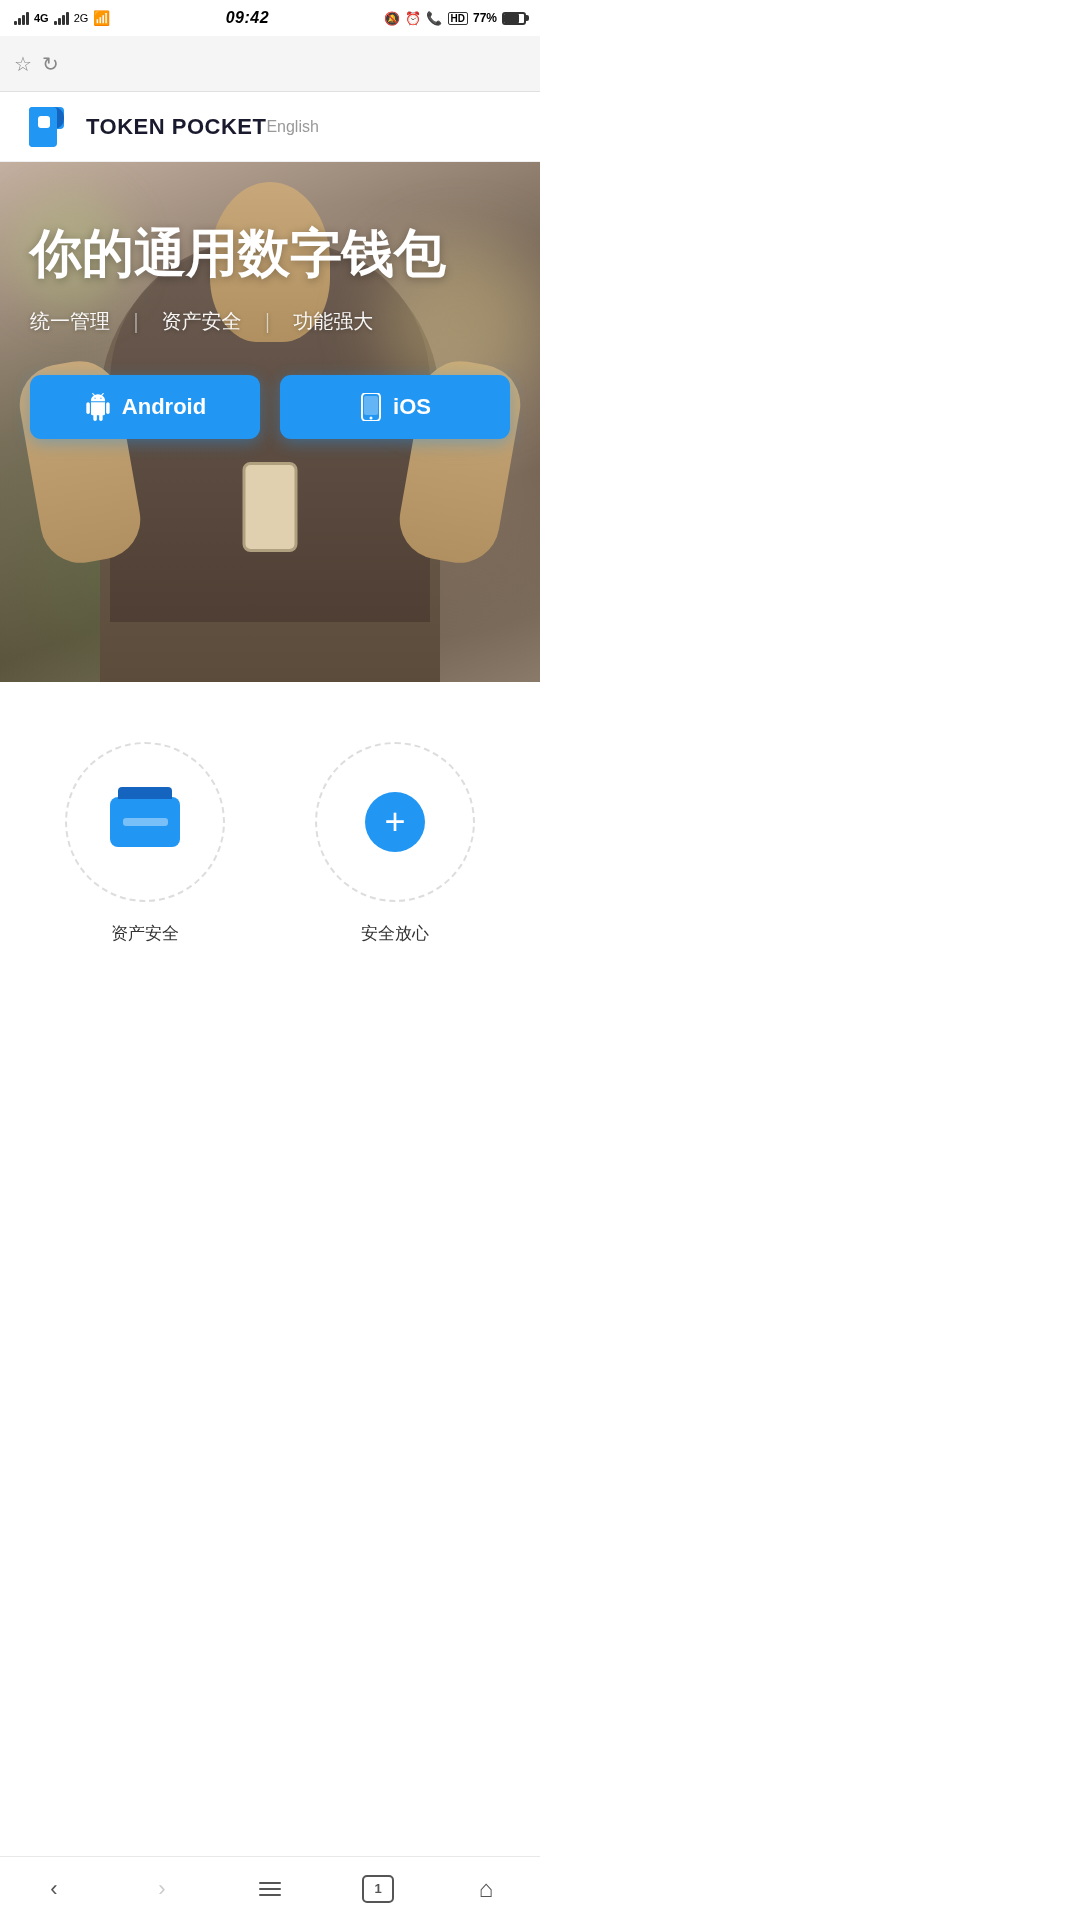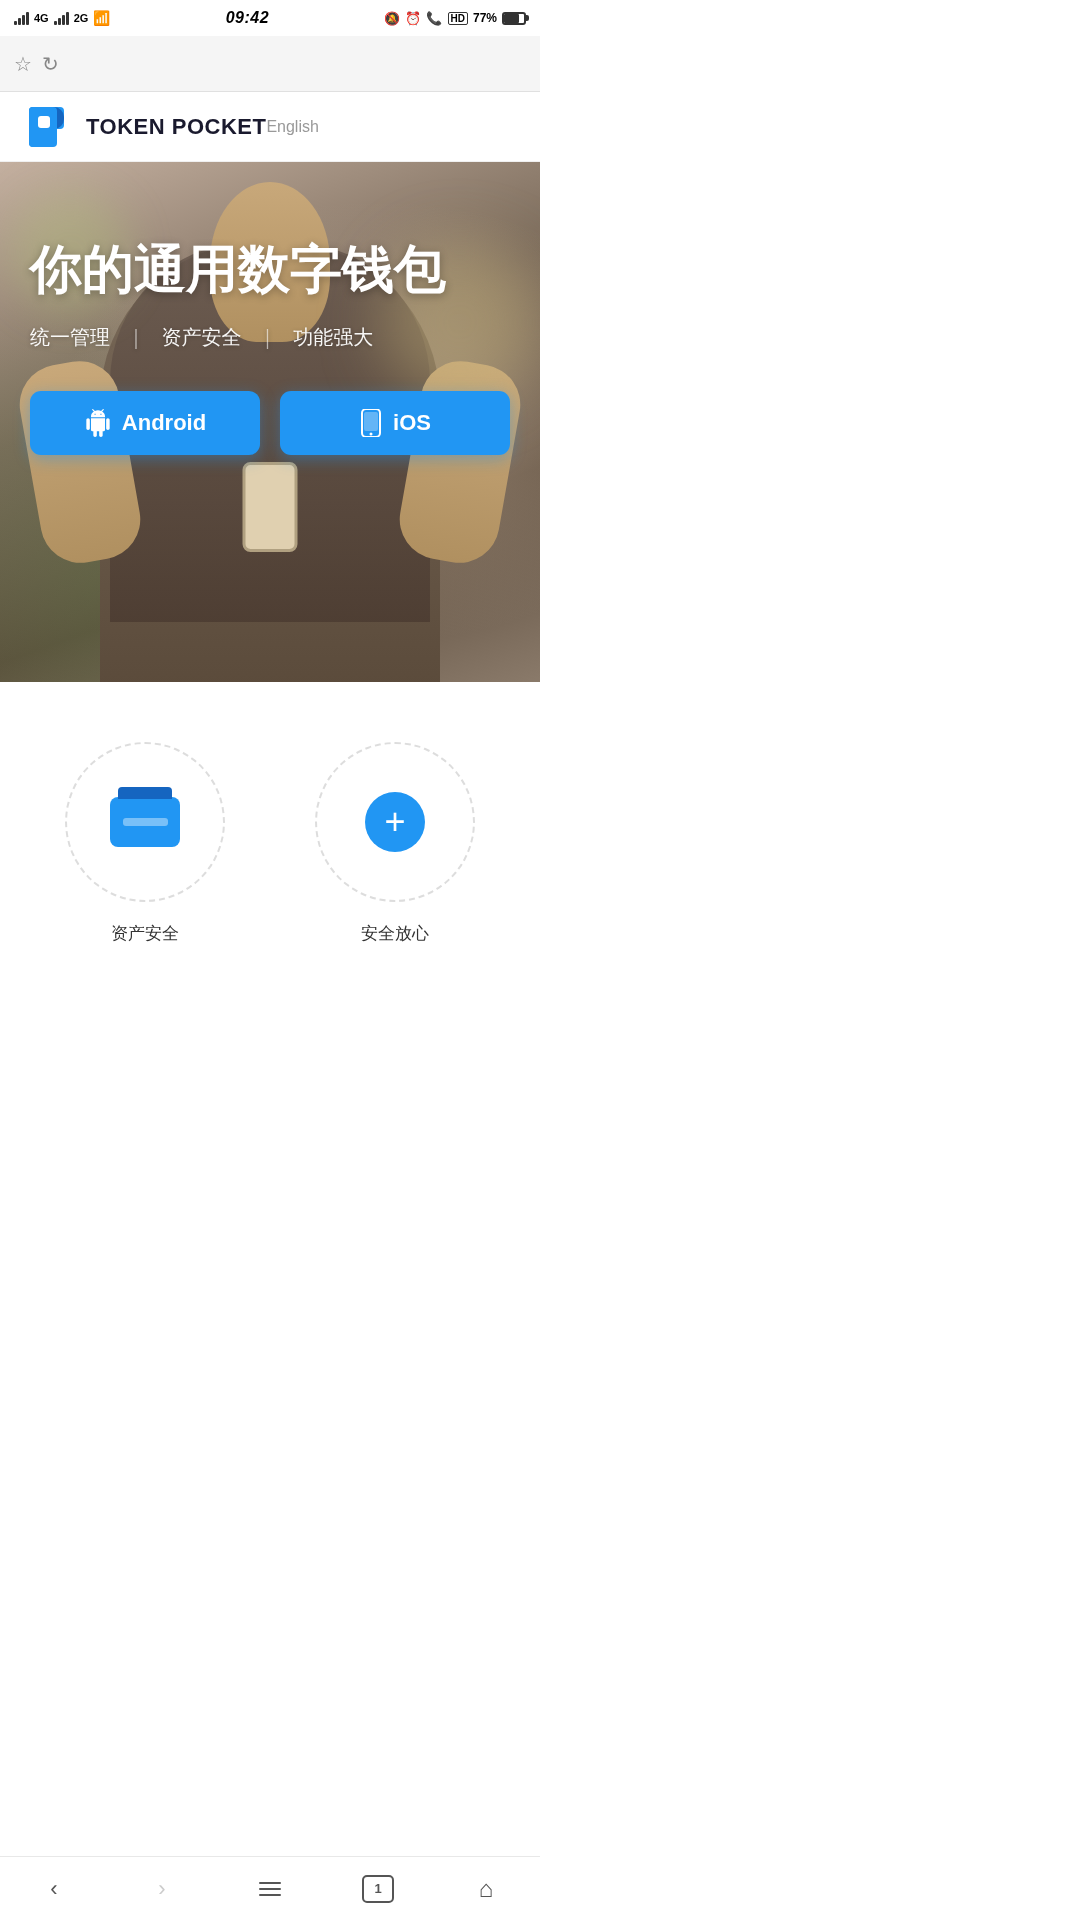--- a/index.html
+++ b/index.html
@@ -135,21 +135,21 @@
       position: absolute;
       inset: 0;
       background:
         radial-gradient(ellipse at 70% 50%, rgba(200,180,160,0.6) 0%, transparent 60%),
         radial-gradient(ellipse at 20% 80%, rgba(100,140,80,0.3) 0%, transparent 50%),
         linear-gradient(160deg, #c4b0a0 0%, #7a6a5a 40%, #5a4a3a 70%, #8a7a6a 100%);
     }
     .hero-content {
       position: relative;
       z-index: 2;
-      padding: 76px 30px 0;
+      padding: 60px 30px 0;
     }
     .hero-title {
       font-size: 52px;
       font-weight: 900;
       color: #fff;
       line-height: 1.2;
       text-shadow: 0 2px 8px rgba(0,0,0,0.3);
       margin-bottom: 24px;
     }
     .hero-subtitle {
@@ -342,21 +342,21 @@
       <span style="height:10px"></span>
       <span style="height:13px"></span>
     </div>
     <span style="font-size:11px;font-weight:700;">4G</span>
     <div class="signal-bars">
       <span style="height:4px"></span>
       <span style="height:7px"></span>
       <span style="height:10px"></span>
       <span style="height:13px"></span>
     </div>
-    <span style="font-size:11px;font-weight:700;">2G</span>
+    <span style="font-size:11px;font-weight:400;">2G</span>
     <span style="font-size:14px;">📶</span>
   </div>
   <div class="status-center">09:42</div>
   <div class="status-right">
     <span style="font-size:13px;">🔕</span>
     <span style="font-size:13px;">⏰</span>
     <span style="font-size:13px;">📞</span>
     <span style="font-size:10px;font-weight:700;border:1px solid #333;padding:0 2px;border-radius:2px;">HD</span>
     <span style="font-size:12px;font-weight:600;">77%</span>
     <div class="battery-icon">

